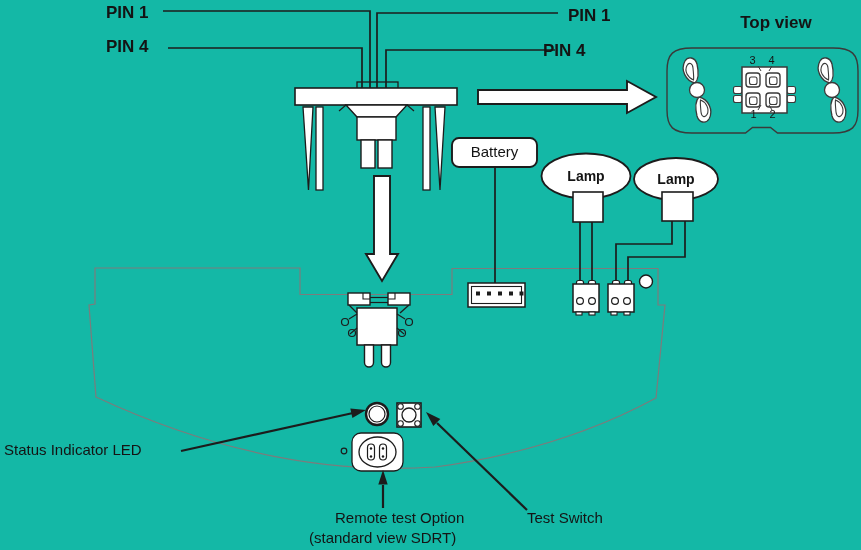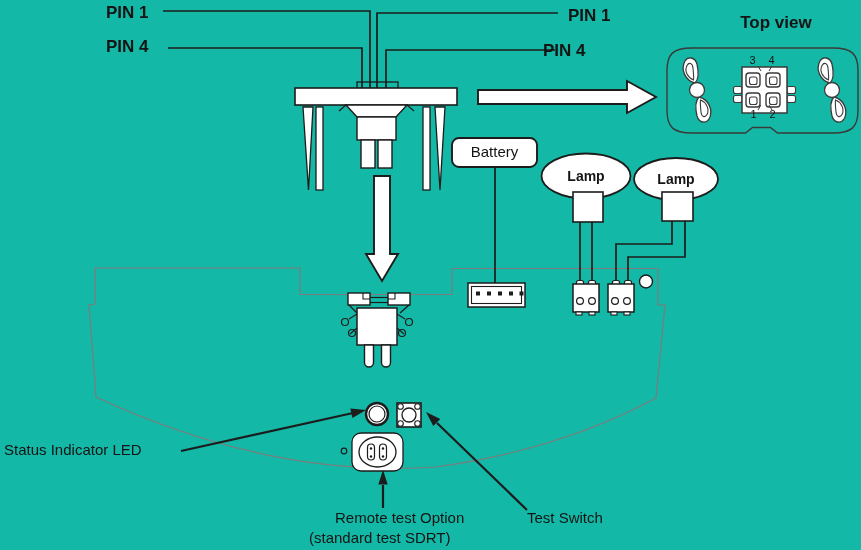--- a/index.html
+++ b/index.html
@@ -211,21 +211,21 @@
 <div class="lbl f17 ctr" style="left:716px;top:13px;width:120px;">Top view</div>
 
 <div class="lbl f16 ctr" style="left:452px;top:143px;width:85px;">Battery</div>
 
 <div class="lbl f14 ctr" style="left:551px;top:168px;width:70px;">Lamp</div>
 <div class="lbl f14 ctr" style="left:641px;top:171px;width:70px;">Lamp</div>
 
 <div class="lbl f16" style="left:4px;top:441px;">Status Indicator LED</div>
 
 <div class="lbl f16" style="left:309px;top:509px;margin-left:26px;">Remote test Option</div>
-<div class="lbl f16" style="left:309px;top:529px;">(standard test SDRT)</div>
+<div class="lbl f16" style="left:309px;top:529px;">(standard view SDRT)</div>
 
 <div class="lbl f16" style="left:527px;top:509px;">Test Switch</div>
 
 <div class="lbl f11 ctr" style="left:748px;top:54px;width:9px;">3</div>
 <div class="lbl f11 ctr" style="left:767px;top:54px;width:9px;">4</div>
 <div class="lbl f11 ctr" style="left:749px;top:108px;width:9px;">1</div>
 <div class="lbl f11 ctr" style="left:768px;top:108px;width:9px;">2</div>
 
 </div>
 

